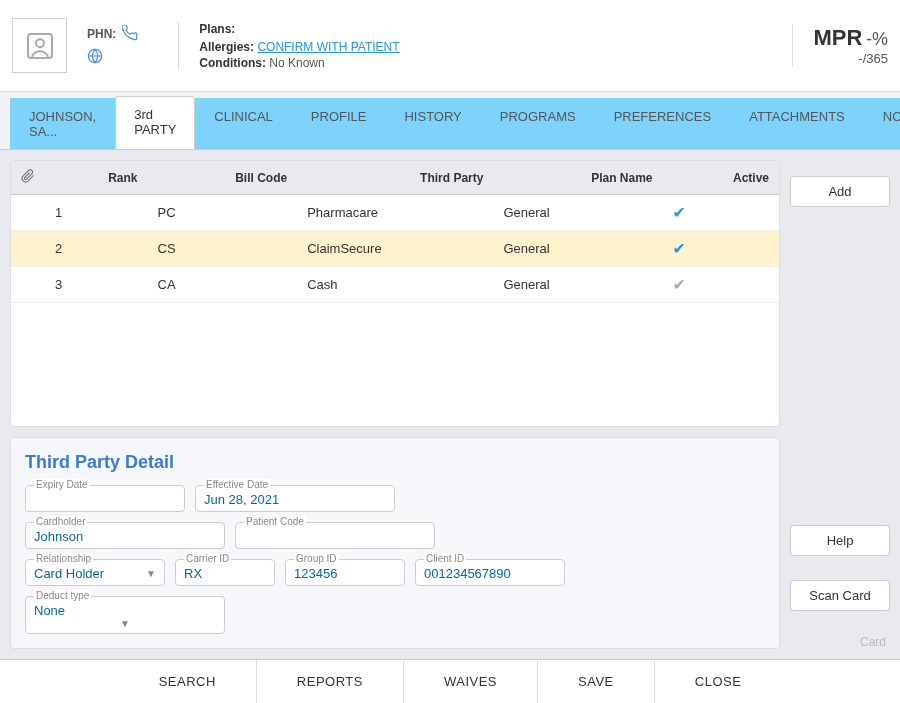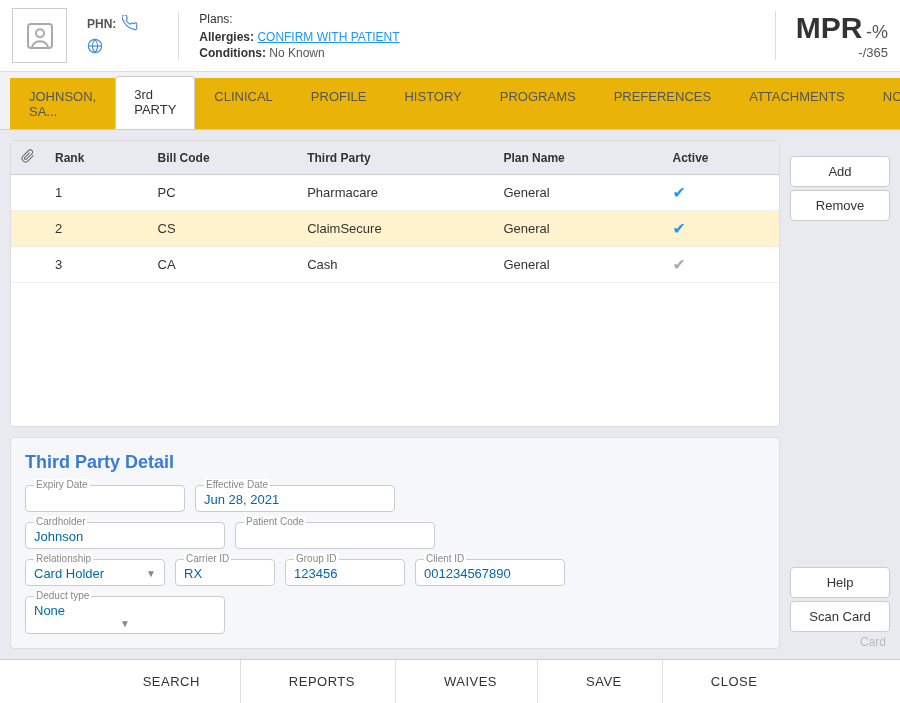--- a/index.html
+++ b/index.html
@@ -1,52 +1,52 @@
 <!DOCTYPE html>
 <html><head>
   <meta charset="utf-8">
   <style>
     * { box-sizing: border-box; margin: 0; padding: 0; }
     body { font-family: Arial, sans-serif; font-size: 13px; background: #e8eaf0; width: 900px; height: 703px; overflow: hidden; display: flex; flex-direction: column; }
 
     
-    .header { background: white; display: flex; align-items: center; padding: 8px 12px; border-bottom: 1px solid #ddd; height: 72px; }
+    .header { background: white; display: flex; align-items: center; padding: 8px 12px; border-bottom: 1px solid #ddd; height: 92px; }
     .header-photo { width: 55px; height: 55px; border: 1px solid #ccc; display: flex; align-items: center; justify-content: center; margin-right: 20px; }
     .header-photo svg { color: #999; }
     .header-info { display: flex; flex-direction: column; gap: 4px; margin-right: 30px; }
     .header-info-row { display: flex; align-items: center; gap: 6px; color: #555; font-size: 12px; }
     .header-info-row span.label { font-weight: bold; }
     .header-plans { border-left: 1px solid #ddd; padding-left: 20px; margin-left: 10px; }
-    .header-plans .plans-title { font-weight: normal; color: #333; font-size: 12px; margin-bottom: 4px; }
+    .header-plans .plans-title { font-weight: bold; color: #333; font-size: 12px; margin-bottom: 4px; }
     .header-plans .allergies { font-size: 12px; margin-bottom: 2px; }
     .header-plans .allergies span.label { font-weight: bold; color: #333; }
     .header-plans .allergies span.value { color: #2196F3; text-decoration: underline; cursor: pointer; }
     .header-plans .conditions { font-size: 12px; }
     .header-plans .conditions span.label { font-weight: bold; color: #333; }
     .header-plans .conditions span.value { color: #555; }
     .header-mpr { margin-left: auto; text-align: right; border-left: 1px solid #ddd; padding-left: 20px; }
-    .mpr-label { font-size: 30px; font-weight: bold; color: #333; }
+    .mpr-label { font-size: 22px; font-weight: bold; color: #333; }
     .mpr-value { font-size: 18px; color: #555; }
     .mpr-days { font-size: 13px; color: #555; }
 
     
     .tabs { background: #f0f2f5; display: flex; border-bottom: 1px solid #ccc; padding: 0 10px; }
-    .tab { padding: 10px 18px; cursor: pointer; font-size: 13px; color: #555; border: 1px solid transparent; border-bottom: none; margin-top: 6px; background: #eab308; }
+    .tab { padding: 10px 18px; cursor: pointer; font-size: 13px; color: #555; border: 1px solid transparent; border-bottom: none; margin-top: 6px; background: #7dd3fc; }
     .tab.active { background: white; border: 1px solid #ccc; border-bottom: 1px solid white; color: #333; font-weight: 500; border-radius: 4px 4px 0 0; margin-top: 4px; }
 
     
     .main { display: flex; flex: 1; padding: 10px; gap: 10px; overflow: hidden; }
     .content-area { flex: 1; display: flex; flex-direction: column; gap: 10px; }
-    .sidebar { width: 100px; display: flex; flex-direction: column; gap: 3px; padding-top: 16px; }
+    .sidebar { width: 100px; display: flex; flex-direction: column; gap: 24px; padding-top: 16px; }
 
     
     .table-section { background: white; border: 1px solid #ddd; border-radius: 4px; overflow: hidden; flex: 1; }
     table { width: 100%; border-collapse: collapse; }
     thead tr { background: #e8eaf0; }
-    thead th { padding: 8px 10px; text-align: left; font-size: 12px; font-weight: 600; color: #333; border-bottom: 1px solid #ccc; }
+    thead th { padding: 8px 10px; text-align: right; font-size: 12px; font-weight: 600; color: #333; border-bottom: 1px solid #ccc; }
     tbody tr { border-bottom: 1px solid #eee; }
     tbody tr.selected { background: #fff3cd; }
     tbody td { padding: 8px 10px; font-size: 13px; color: #333; }
     .checkbox-col { width: 30px; text-align: center; }
     .check-icon { color: #2196F3; font-size: 16px; }
     .check-icon-gray { color: #aaa; font-size: 16px; }
 
     
     .detail-section { background: #f5f7fa; border: 1px solid #ddd; border-radius: 4px; padding: 14px; }
     .detail-title { font-size: 18px; font-weight: bold; color: #3a7bd5; margin-bottom: 12px; }
@@ -60,21 +60,21 @@
     .w160 { width: 160px; }
     .w200 { width: 200px; }
     .w100 { width: 100px; }
     .w150 { width: 150px; }
     .w140 { width: 140px; }
 
     
     .sidebar-btn { background: white; border: 1px solid #ccc; border-radius: 4px; padding: 7px 10px; text-align: center; cursor: pointer; font-size: 13px; color: #333; width: 100%; }
 
     
-    .footer { background: white; border-top: 1px solid #ccc; display: flex; justify-content: center; gap: 8px; }
+    .footer { background: white; border-top: 1px solid #ccc; display: flex; justify-content: center; gap: 0; }
     .footer-btn { padding: 14px 40px; font-size: 13px; font-weight: 500; color: #333; cursor: pointer; border: none; background: white; border-right: 1px solid #e0e0e0; letter-spacing: 0.5px; }
     .footer-btn:last-child { border-right: none; }
   </style>
 </head>
 <body>
 
 <div class="header">
   <div class="header-photo">
     <svg width="32" height="32" viewBox="0 0 24 24" fill="none" stroke="#aaa" stroke-width="1.5">
       <rect x="3" y="3" width="18" height="18" rx="2"></rect>
@@ -236,21 +236,20 @@
           </select>
           <span style="color:#888; font-size:10px;">▼</span>
         </div>
       </div>
     </div>
 
   </div>
 
   <div class="sidebar">
     <button class="sidebar-btn">Add</button>
-    <button class="sidebar-btn">Remove</button>
     <div style="flex:1;"></div>
     <button class="sidebar-btn">Help</button>
     <button class="sidebar-btn" style="">Scan Card</button>
     <div style="color:#bbb; font-size:12px; text-align:right; padding-right:4px;">Card</div>
   </div>
 </div>
 
 <div class="footer">
   <button class="footer-btn">SEARCH</button>
   <button class="footer-btn">REPORTS</button>

